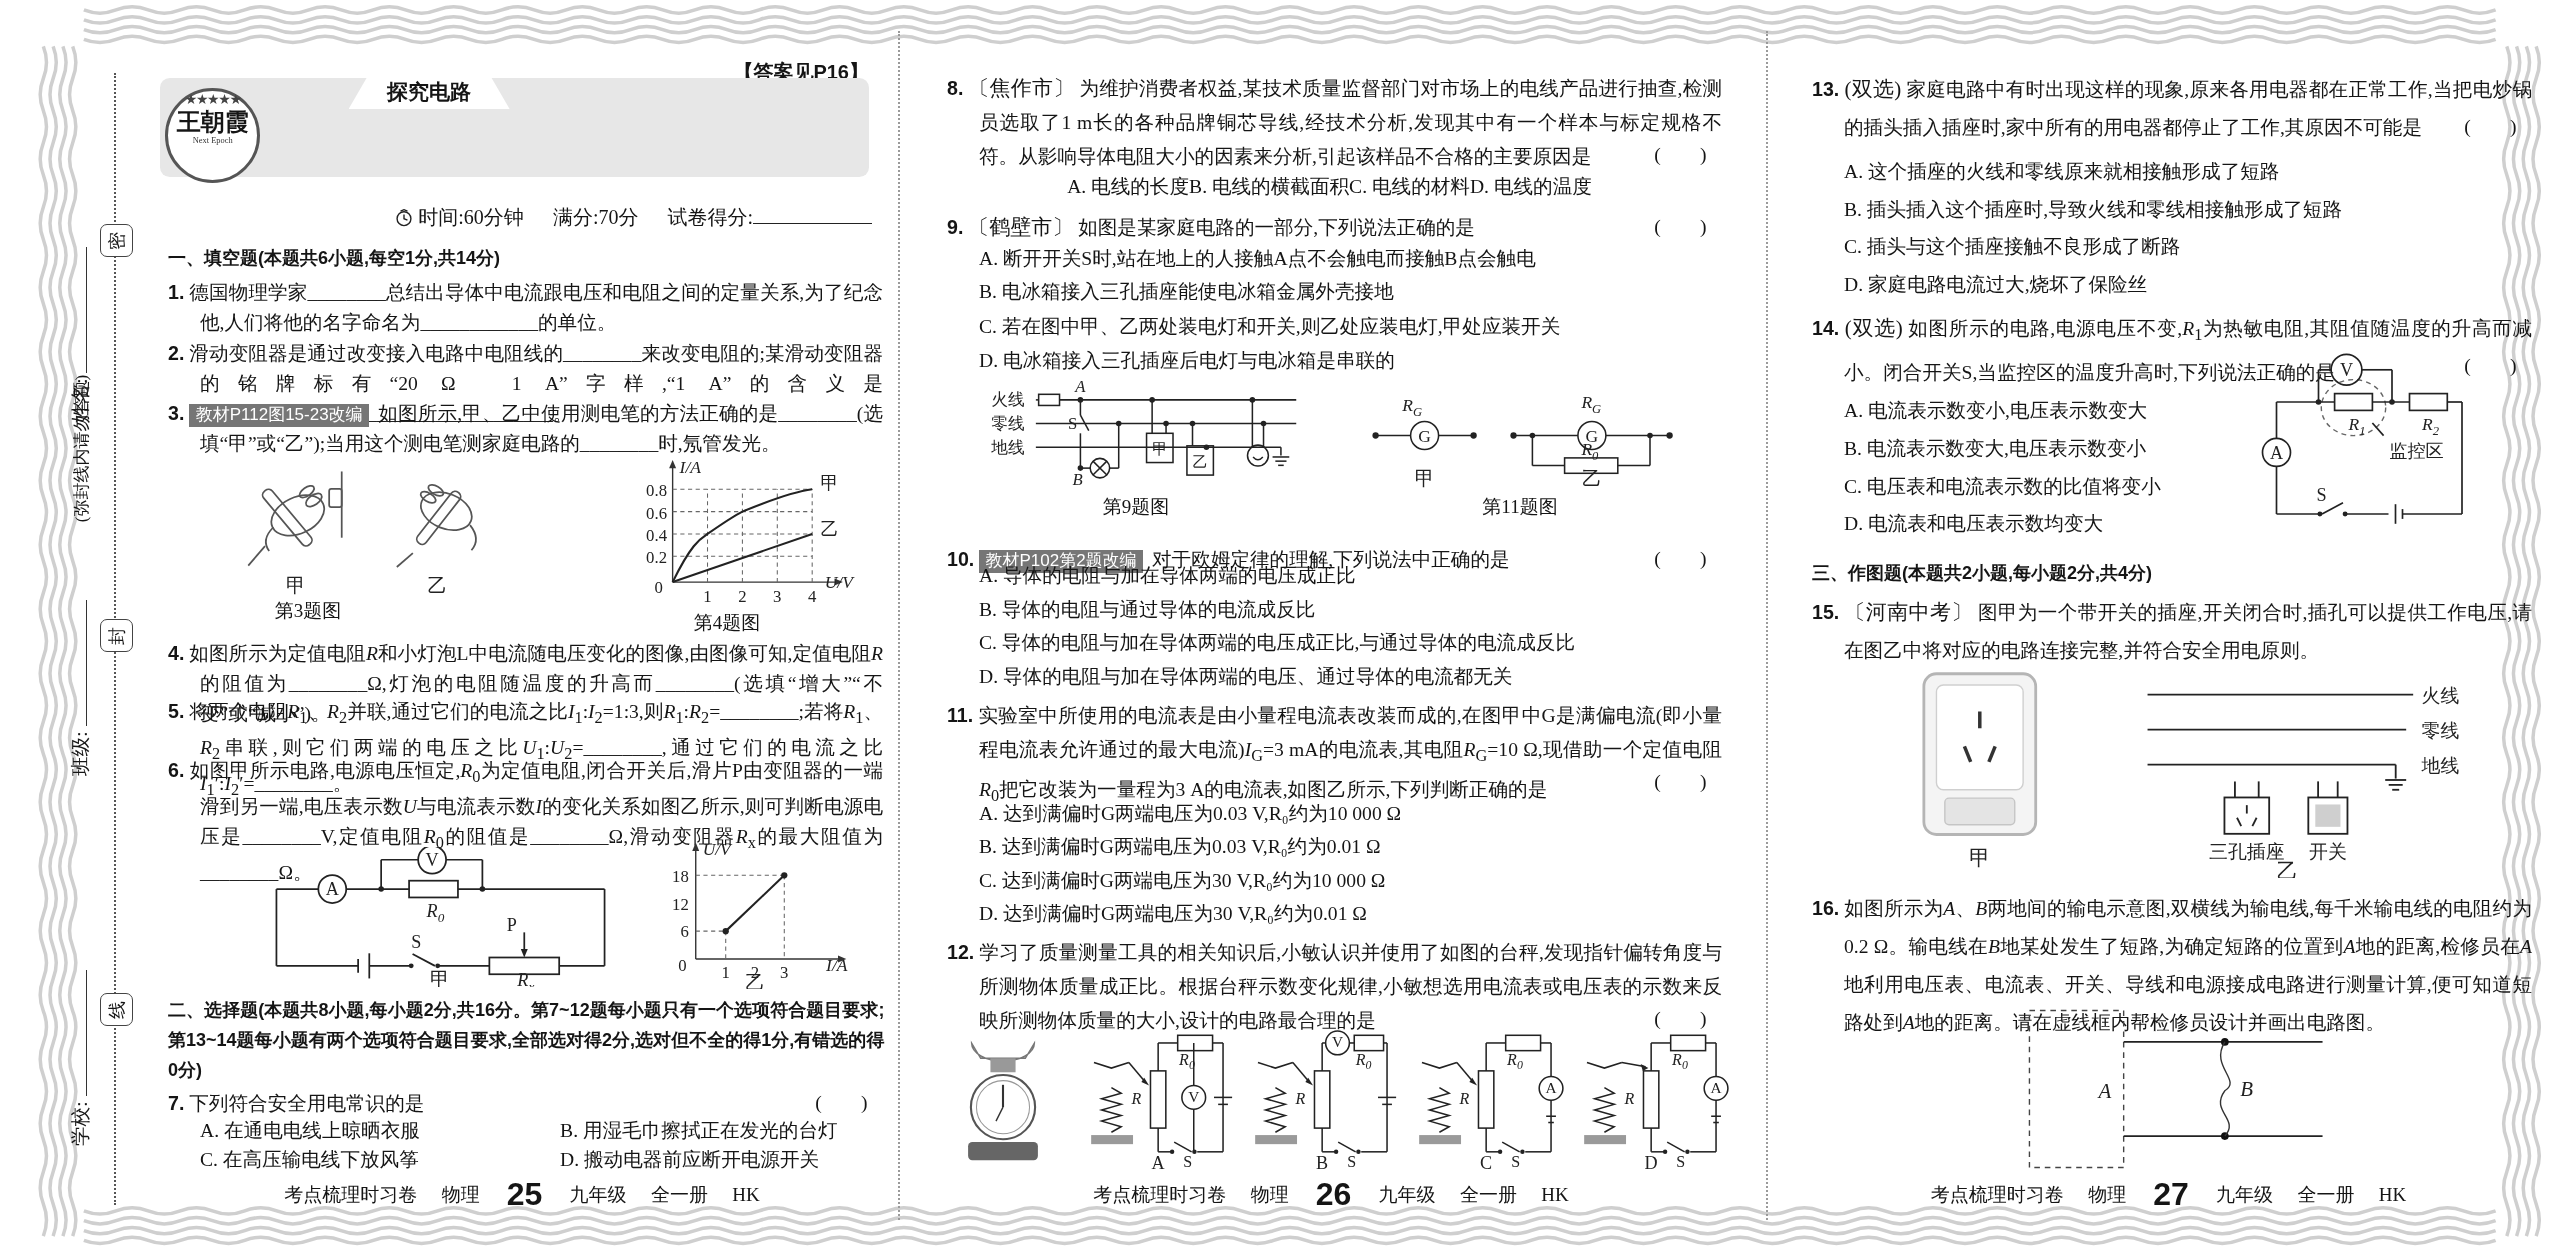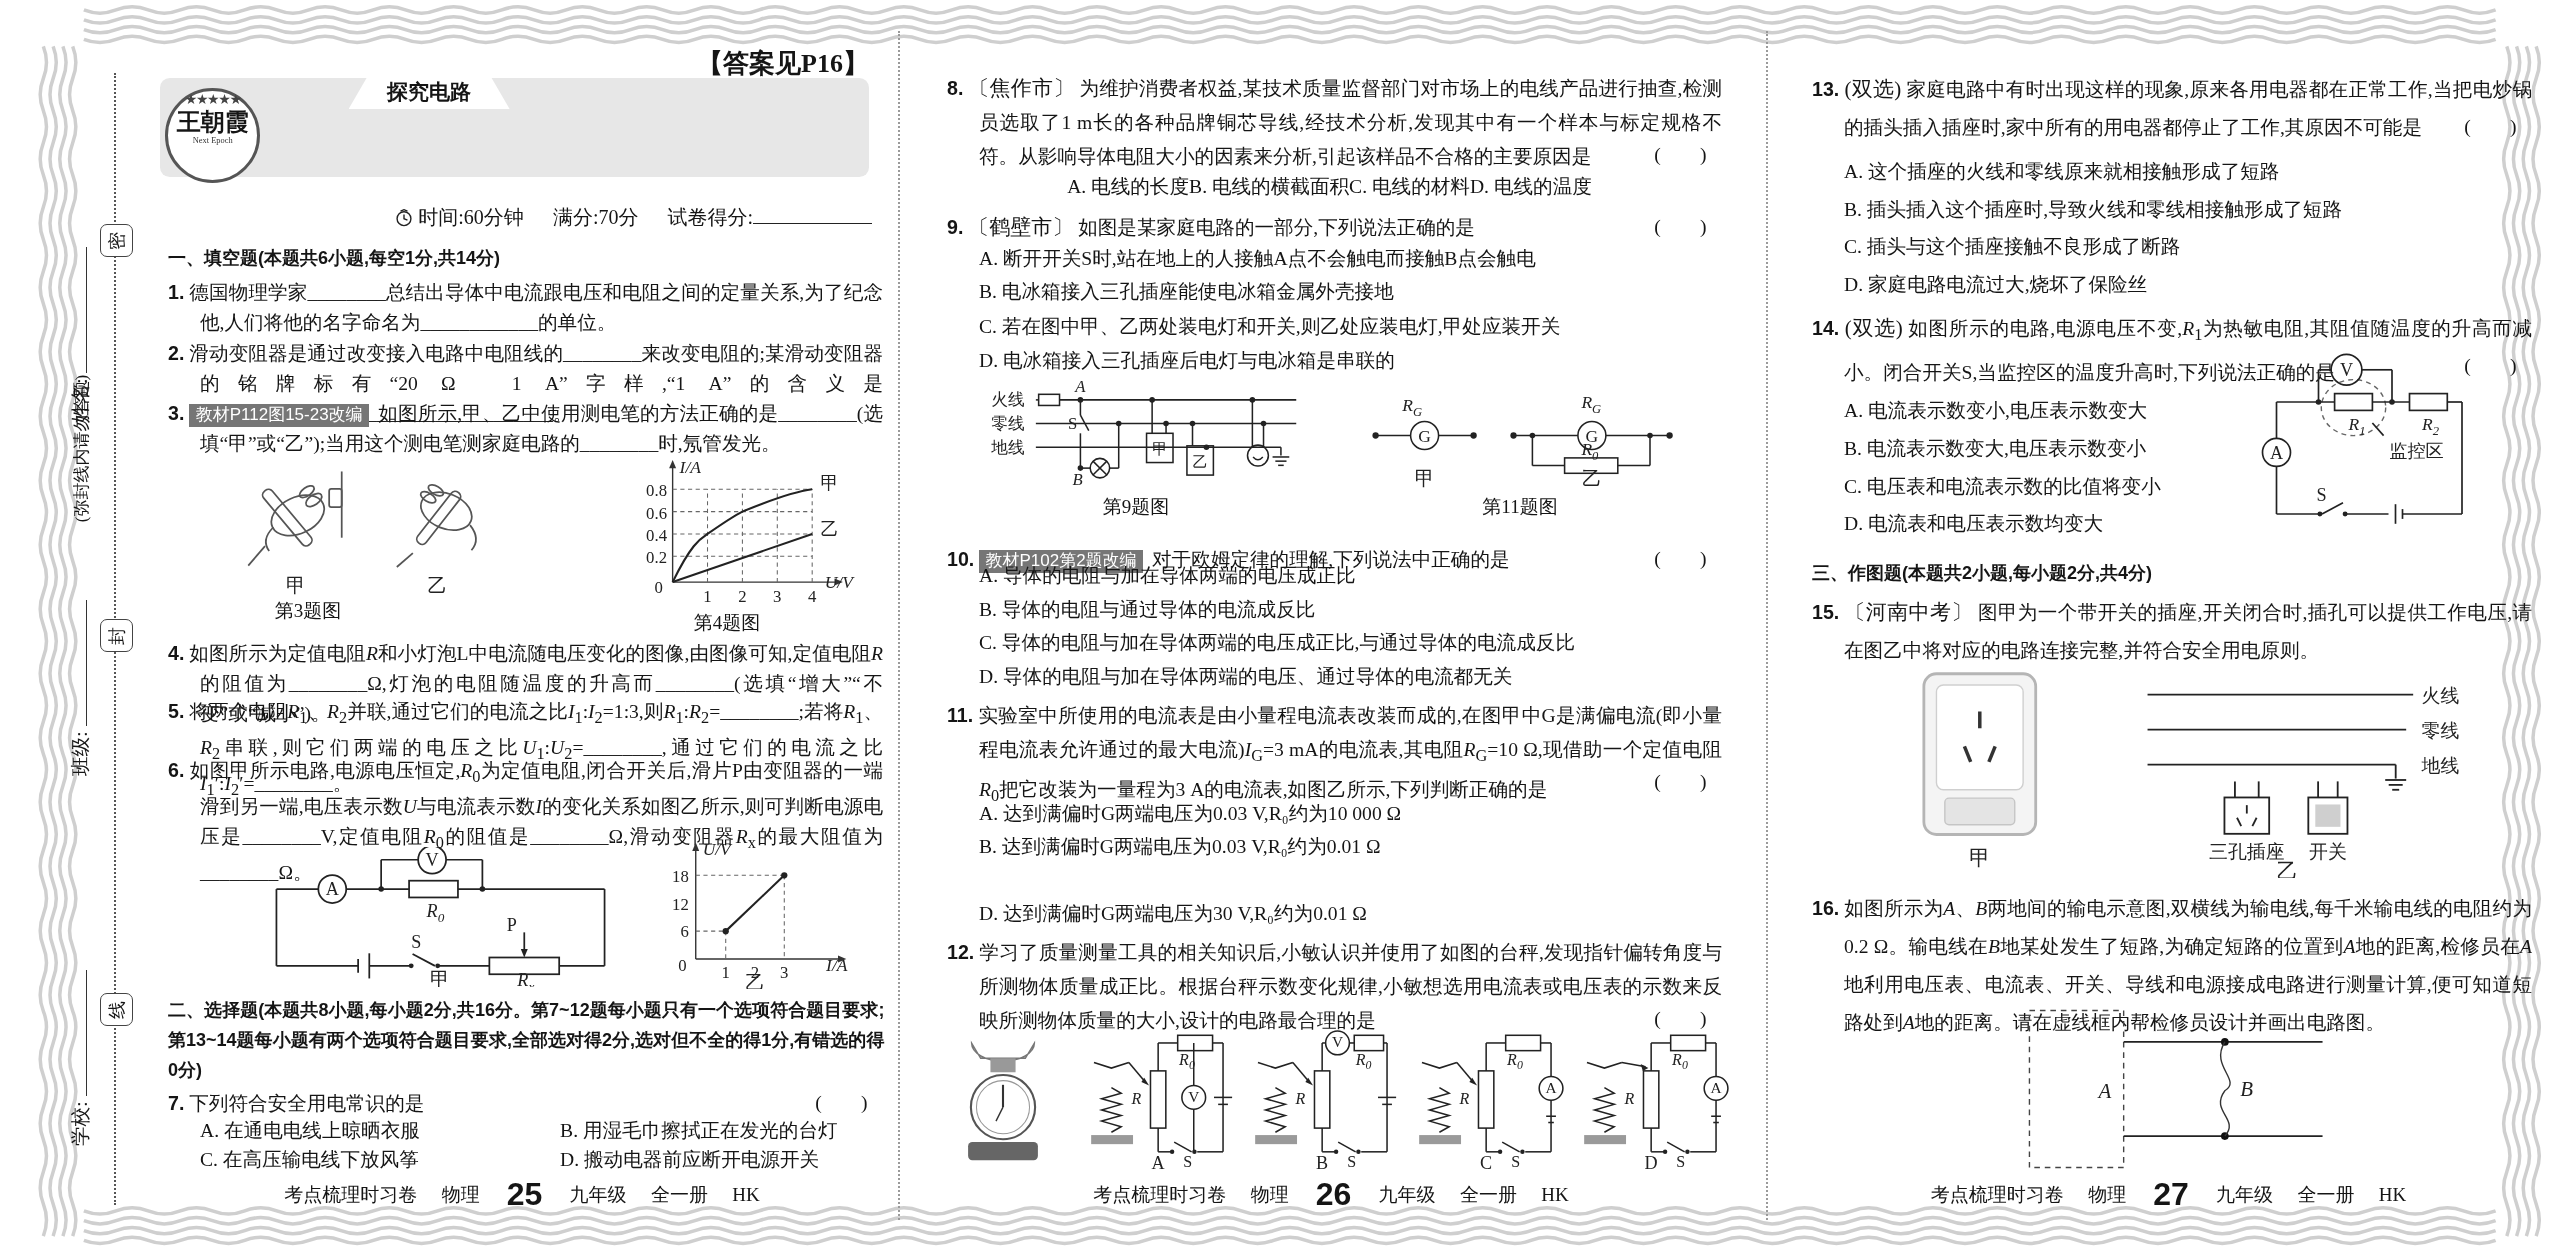--- a/index.html
+++ b/index.html
@@ -37,22 +37,22 @@
   #hdrtab{position:absolute;left:189px;top:0;width:161px;height:31px;background:#fff;
        clip-path:polygon(18px 0,143px 0,161px 31px,0 31px);text-align:center;
        font-family:"Liberation Sans",sans-serif;font-weight:bold;font-size:21px;line-height:28px}
   #hdrtitle{position:absolute;left:175px;right:21px;top:36px;text-align:center;
        font-family:"Liberation Sans",sans-serif;font-weight:bold;font-size:33px;letter-spacing:1.4px}
   #logo{position:absolute;left:5.6px;top:9.8px;width:89px;height:89px;background:#fff;
        border:3.5px solid #555;border-radius:50%;text-align:center}
   #logo .stars{font-size:14px;color:#444;letter-spacing:-1.4px;line-height:15.4px;margin-top:1.4px}
   #logo .nm{font-size:24px;font-weight:bold;line-height:28px;font-family:"Liberation Serif",serif}
   #logo .sb{font-size:8.4px;color:#333;line-height:9.8px}
-  #ansref{position:absolute;right:28px;top:46px;font-family:Liberation Serif, serif;
-       font-weight:bold;font-size:26px}
+  #ansref{position:absolute;right:28px;top:59px;font-family:Liberation Sans, sans-serif;
+       font-weight:bold;font-size:20px}
   #meta{position:absolute;left:21px;right:25px;top:204px;font-size:20px;text-align:right}
   #meta .gap{margin-left:24px}
   .blankline{display:inline-block;border-bottom:1.4px solid #222;height:17px}
   .divider{position:absolute;top:31px;bottom:31px;border-left:2.1px dotted #9a9a9a;width:0}
   
   .sideitem{position:absolute;transform:rotate(-90deg);white-space:nowrap;font-size:19.6px}
   .seal{position:absolute;left:100px;width:31px;height:31px;border:1.4px solid #444;
         border-radius:7px;background:#fff;display:flex;align-items:center;justify-content:center}
   .seal span{transform:rotate(-90deg);font-size:18px}
   .sideline{display:inline-block;width:126px;border-bottom:1.4px solid #333;height:14px}
@@ -450,20 +450,21 @@
   <div class="opt" style="top:629px">C. 导体的电阻与加在导体两端的电压成正比,与通过导体的电流成反比</div>
   <div class="opt" style="top:663px">D. 导体的电阻与加在导体两端的电压、通过导体的电流都无关</div>
 
   <div class="q" style="top:698px">
     <b class="qnum">11.</b>
     <span>实验室中所使用的电流表是由小量程电流表改装而成的,在图甲中G是满偏电流(即小量程电流表允许通过的最大电流)<i>I</i><sub>G</sub>=3 mA的电流表,其电阻<i>R</i><sub>G</sub>=10 Ω,现借助一个定值电阻<i>R</i><sub>0</sub>把它改装为一量程为3 A的电流表,如图乙所示,下列判断正确的是</span>
     <span class="paren" style="top:67px">(　　)</span>
   </div>
   <div class="opt" style="top:800px">A. 达到满偏时G两端电压为0.03 V,R₀约为10 000 Ω</div>
   <div class="opt" style="top:833px">B. 达到满偏时G两端电压为0.03 V,R₀约为0.01 Ω</div>
+  <div class="opt" style="top:867px">C. 达到满偏时G两端电压为30 V,R₀约为10 000 Ω</div>
   <div class="opt" style="top:900px">D. 达到满偏时G两端电压为30 V,R₀约为0.01 Ω</div>
 
   <div class="q" style="top:935px">
     <b class="qnum">12.</b>
     <span>学习了质量测量工具的相关知识后,小敏认识并使用了如图的台秤,发现指针偏转角度与所测物体质量成正比。根据台秤示数变化规律,小敏想选用电流表或电压表的示数来反映所测物体质量的大小,设计的电路最合理的是</span>
     <span class="paren" style="top:67px">(　　)</span>
   </div>
 
   <div class="figrow" style="left:21px;top:1022px;width:776px;height:148px">
     <svg width="112" height="148" viewBox="0 0 160 212" style="position:absolute;left:0;top:0">

